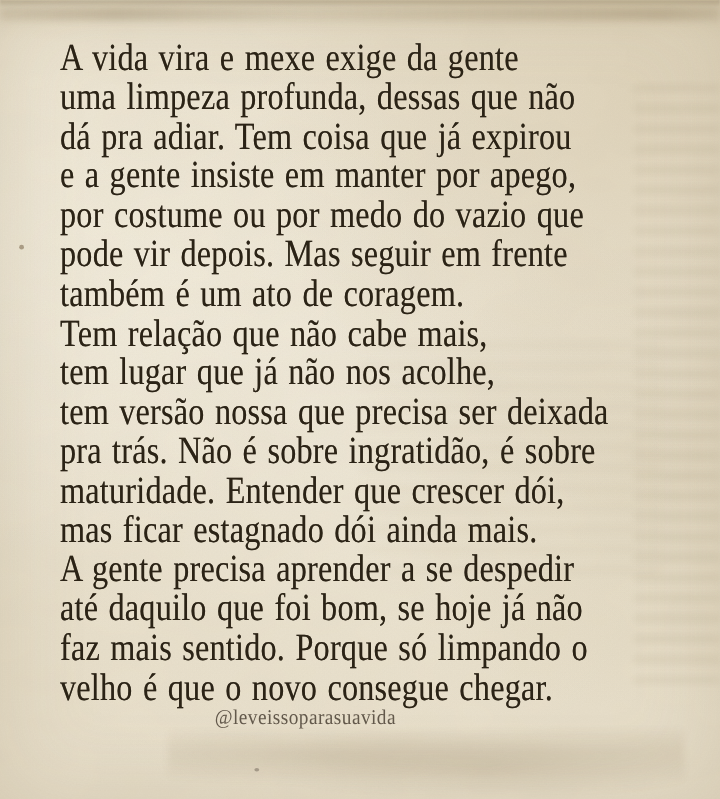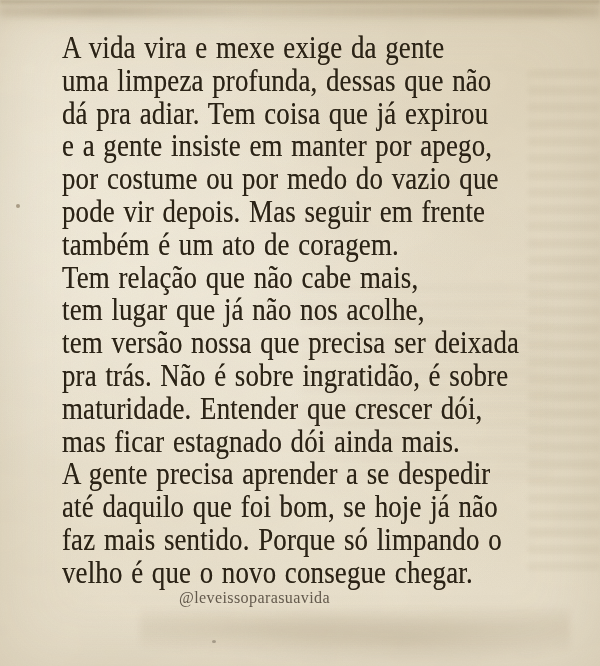--- a/index.html
+++ b/index.html
@@ -94,21 +94,21 @@
   .speck-2 {
     position: absolute;
     left: 212px; top: 640px;
     width: 4px; height: 3px;
     border-radius: 50%;
     background: rgba(110,100,85,0.50);
     filter: blur(0.5px);
   }
   .quote {
     position: absolute;
-    left: 62px;
+    left: 50px;
     top: 31px;
     width: 538px;
     color: var(--ink, #2b2316);
   }
   .line {
     font-size: 32px;
     line-height: 32.8px;
     white-space: nowrap;
     transform: scaleX(0.84);
     transform-origin: 0 50%;

